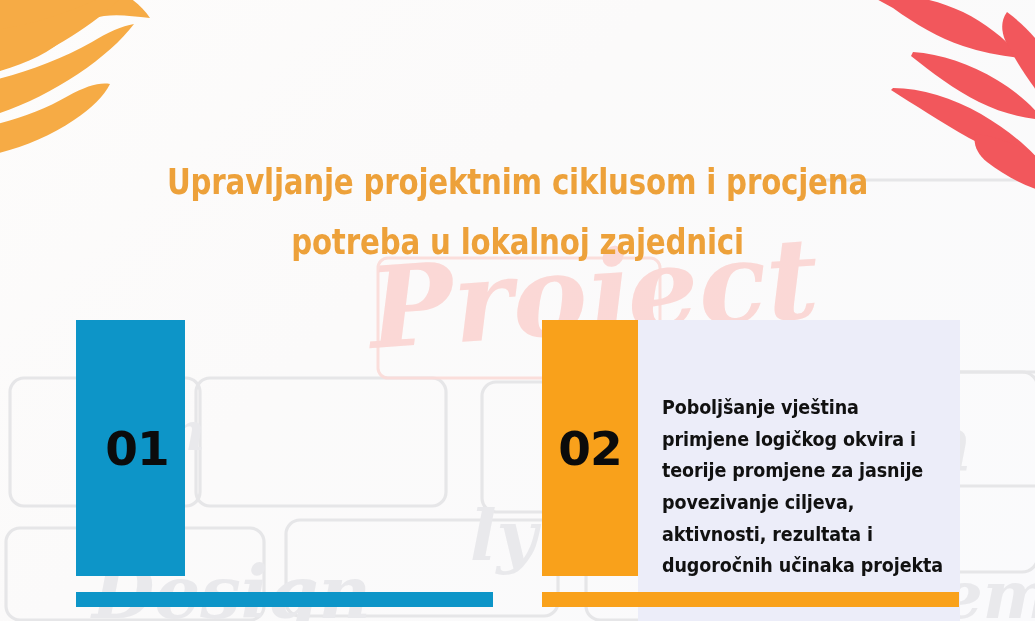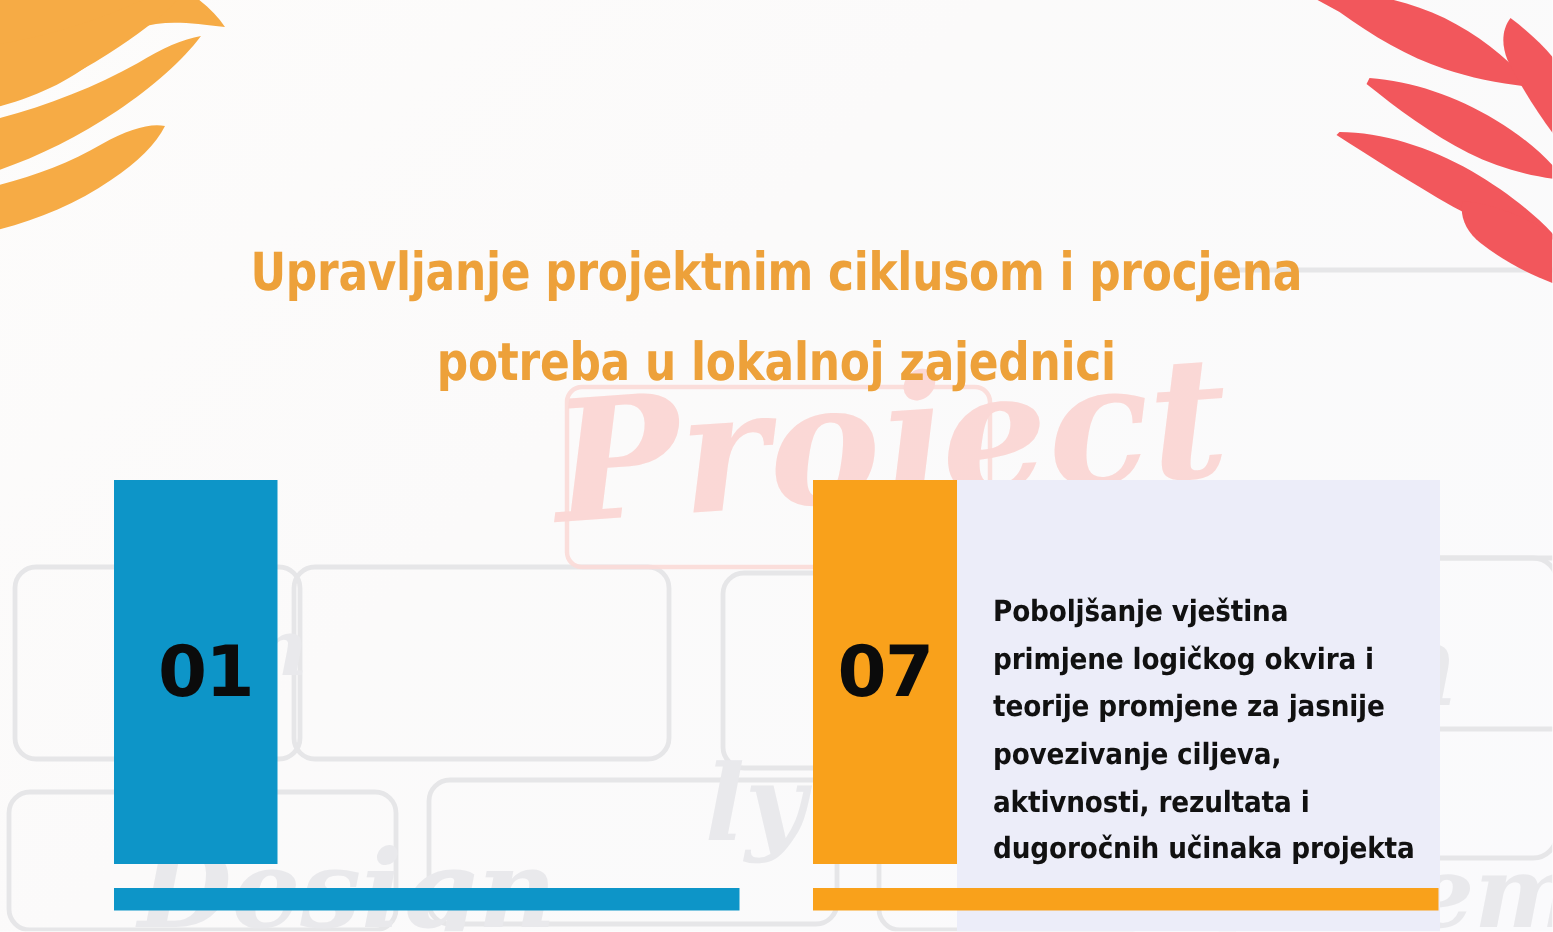--- a/index.html
+++ b/index.html
@@ -201,21 +201,21 @@
   <div class="subtitle">Upravljanje projektnim ciklusom i procjena potreba u lokalnoj zajednici</div>
 
   <div class="card card-1">
     <div class="numbox">
       <span class="numbox-label">01</span>
     </div>
   </div>
 
   <div class="card card-2">
     <div class="numbox">
-      <span class="numbox-label">07</span>
+      <span class="numbox-label">02</span>
     </div>
     <div class="panel">
       <span class="panel-text">Poboljšanje vještina primjene logičkog okvira i teorije promjene za jasnije povezivanje ciljeva, aktivnosti, rezultata i dugoročnih učinaka projekta</span>
     </div>
   </div>
 
   <div class="bar bar-1"></div>
   <div class="bar bar-2"></div>
 
 </div>

